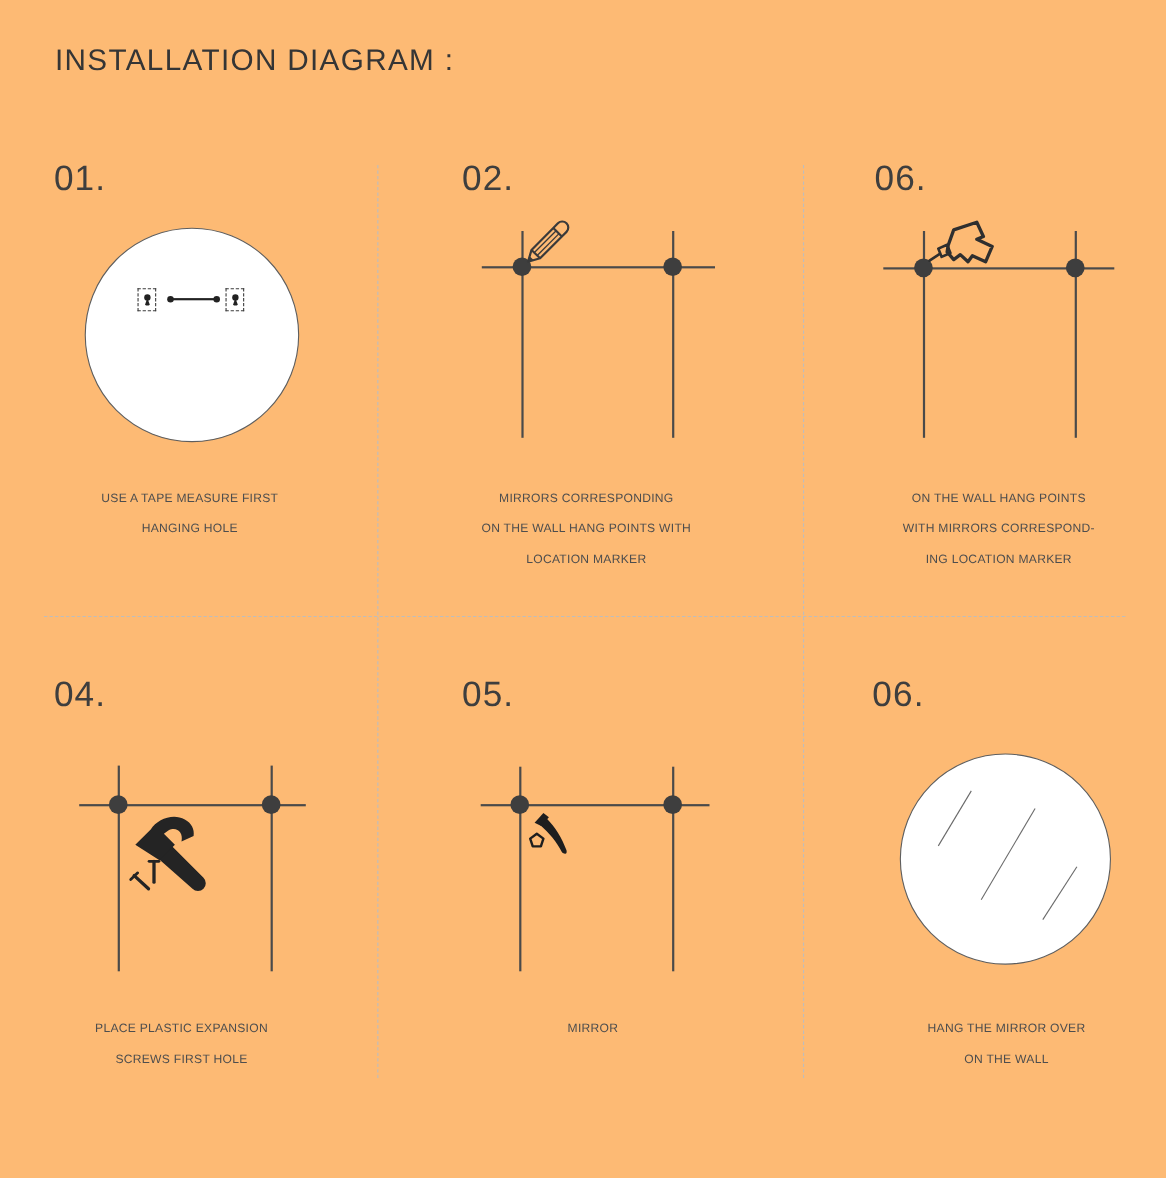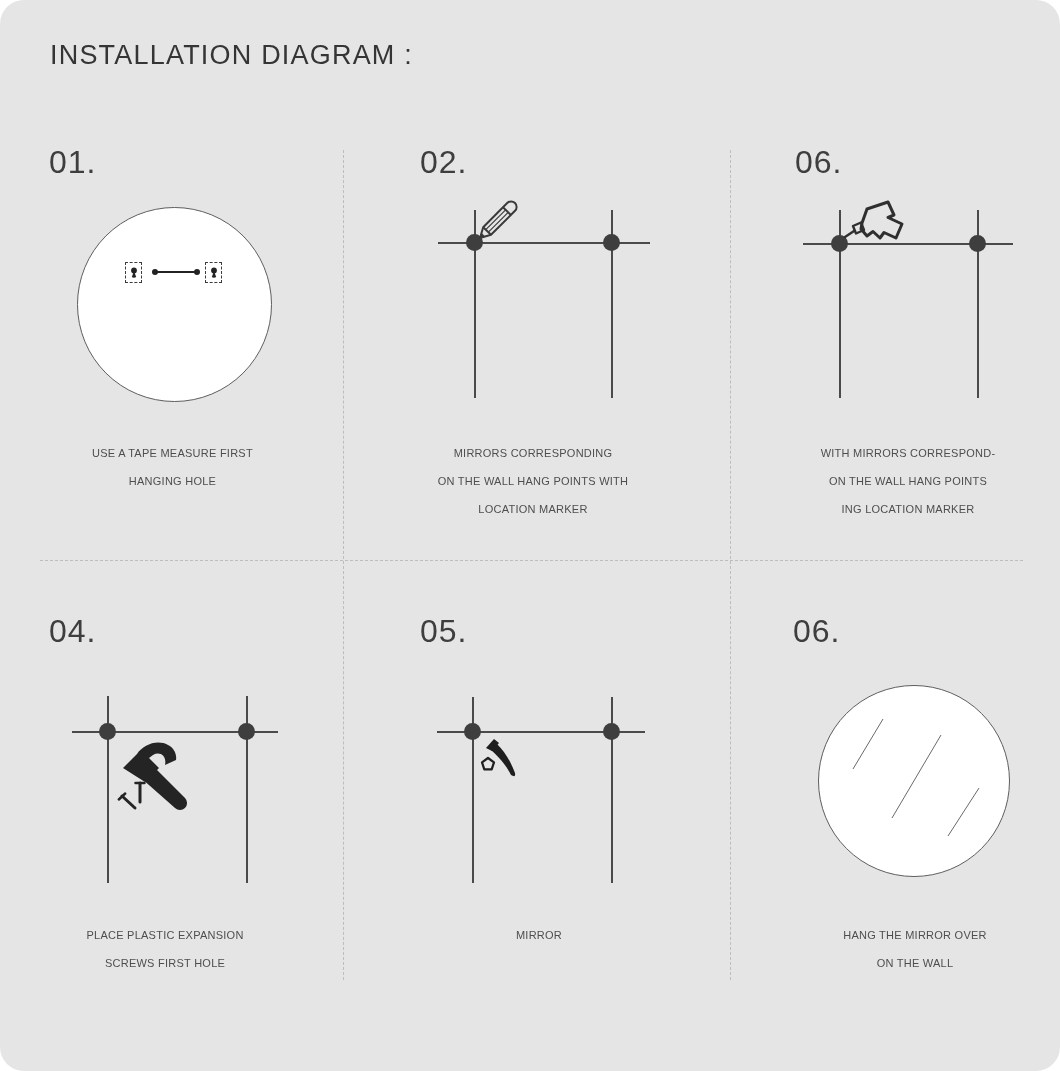--- a/index.html
+++ b/index.html
@@ -1,19 +1,18 @@
 <!DOCTYPE html>
 <html><head>
 <meta charset="utf-8">
 <style>
   html,body{margin:0;padding:0;background:#fff;}
   .page{
-    position:relative;width:1060px;height:1071px;background:#e5e5e5;overflow:hidden;
+    position:relative;width:1060px;height:1071px;background:#fdba74;overflow:hidden;
     font-family:"Liberation Sans","DejaVu Sans",sans-serif;
-    border-radius:24px;
   }
   .title{
     position:absolute;left:50px;top:40px;margin:0;
     font-size:27px;font-weight:500;color:#353535;letter-spacing:1.2px;
   }
   .divider{position:absolute;}
   .divider.v{width:0;border-left:1px dashed #bdbdbd;}
   .divider.h{height:0;border-top:1px dashed #bdbdbd;}
   .step-number{
     position:absolute;font-size:32px;color:#3e3e3e;letter-spacing:1px;line-height:1;
@@ -98,22 +97,22 @@
   <div class="dot" style="left:831px;top:235px"></div>
   <div class="dot" style="left:969px;top:235px"></div>
   <svg class="icon" style="left:836px;top:198px" width="80" height="56" viewBox="0 0 80 56">
     <g fill="none" stroke="#2f2f2f" stroke-width="3" stroke-linejoin="round" stroke-linecap="round">
       <path d="M26,25 L31,11 L52,4 L58,17 L52,19.5 L66,26 L60,40 L48,34.5 L44,40 L37,33.5 L31,38 L25,31 Z"></path>
       <path d="M17,28 L25,24.5 L28,32 L20,35.5 Z" stroke-width="2.4"></path>
       <path d="M18,33 L9,39" stroke-width="2.4"></path>
     </g>
   </svg>
   <div class="caption" style="left:762px;top:439px;width:292px">
+    <div>ON THE WALL HANG POINTS</div>
     <div>WITH MIRRORS CORRESPOND-</div>
-    <div>ON THE WALL HANG POINTS</div>
     <div>ING LOCATION MARKER</div>
   </div>
 
   <div class="step-number" style="left:49px;top:615px">04.</div>
   <div class="vline" style="left:107px;top:696px;height:187px"></div>
   <div class="vline" style="left:246px;top:696px;height:187px"></div>
   <div class="hline" style="left:72px;top:731px;width:206px"></div>
   <div class="dot" style="left:99px;top:723px"></div>
   <div class="dot" style="left:238px;top:723px"></div>
   <svg class="icon" style="left:113px;top:738px" width="78" height="76" viewBox="0 0 78 76">

